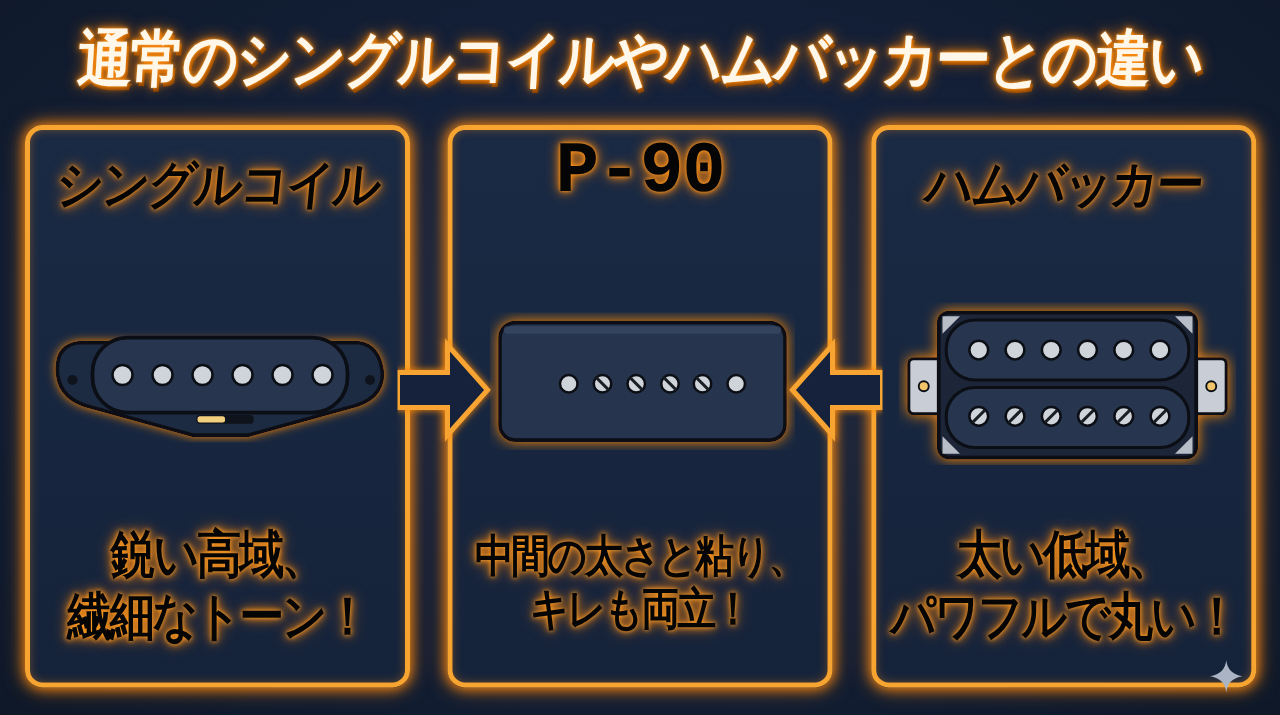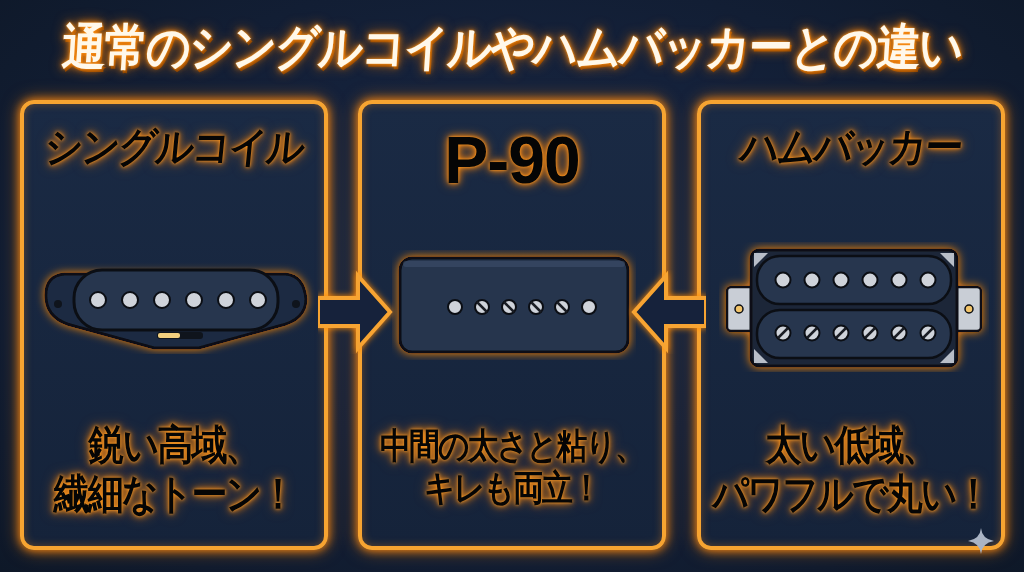--- a/index.html
+++ b/index.html
@@ -24,21 +24,21 @@
   #p-left { left:20px; width:308px; }
   #p-mid  { left:358px; width:308px; }
   #p-right{ left:697px; width:308px; }
 
   .heading {
     position:absolute; left:0; width:100%; text-align:center; color:#050505; font-weight:bold;
     text-shadow: 0 0 3px #ff9a22, 0 0 7px #ff8a10, 0 0 12px rgba(255,130,0,0.7);
     white-space:nowrap;
   }
   .heading.jp { top:18px; font-size:38px; letter-spacing:-2px; transform:scaleY(1.1) skewX(-6deg); }
-  .heading.p90 { top:18px; font-size:66px; font-family:Liberation Sans, sans-serif; letter-spacing:-1px; }
+  .heading.p90 { top:2px; font-size:58px; font-family:Liberation Mono, monospace; letter-spacing:-1px; }
 
   .desc {
     position:absolute; left:0; width:100%; text-align:center; color:#050505; font-weight:bold;
     line-height:1.2; white-space:nowrap; letter-spacing:-2px;
     text-shadow: 0 0 3px #ffa22a, 0 0 7px #ff8a10, 0 0 12px rgba(255,130,0,0.7);
     transform: scaleY(1.15);
   }
   #p-left .desc, #p-right .desc { top:322px; font-size:36px; }
   #p-mid .desc { top:326px; font-size:31px; }
 

